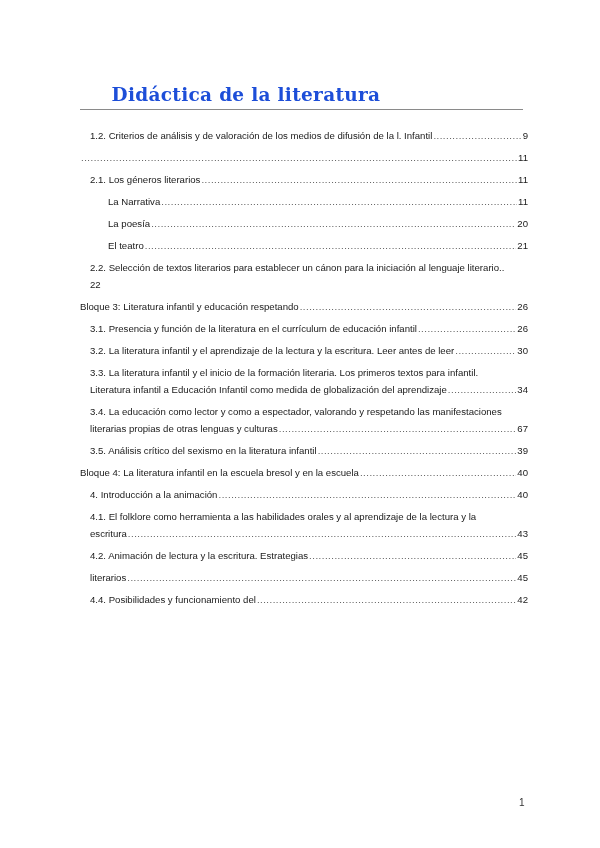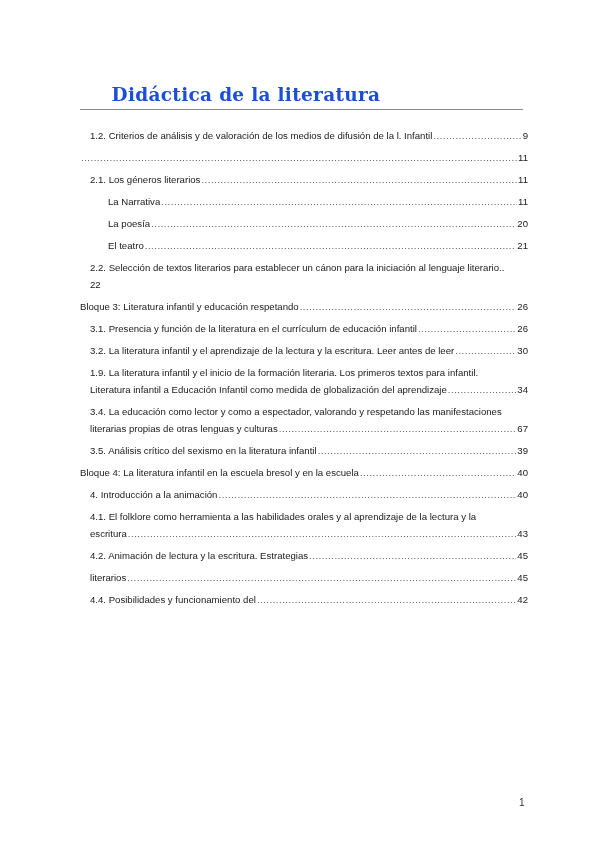--- a/index.html
+++ b/index.html
@@ -104,21 +104,21 @@
 
   <div class="entry lvl1">
     <div class="row">
         <span class="label">3.2. La literatura infantil y el aprendizaje de la lectura y la escritura. Leer antes de leer</span>
         <span class="dots"></span>
         <span class="page">30</span>
       </div>
   </div>
 
   <div class="entry lvl1">
-    <span class="first">1.9. La literatura infantil y el inicio de la formación literaria. Los primeros textos para infantil.</span>
+    <span class="first">3.3. La literatura infantil y el inicio de la formación literaria. Los primeros textos para infantil.</span>
     <div class="row">
         <span class="label">Literatura infantil a Educación Infantil como medida de globalización del aprendizaje</span>
         <span class="dots"></span>
         <span class="page">34</span>
       </div>
   </div>
 
   <div class="entry lvl1">
     <span class="first">3.4. La educación como lector y como a espectador, valorando y respetando las manifestaciones</span>
     <div class="row">

